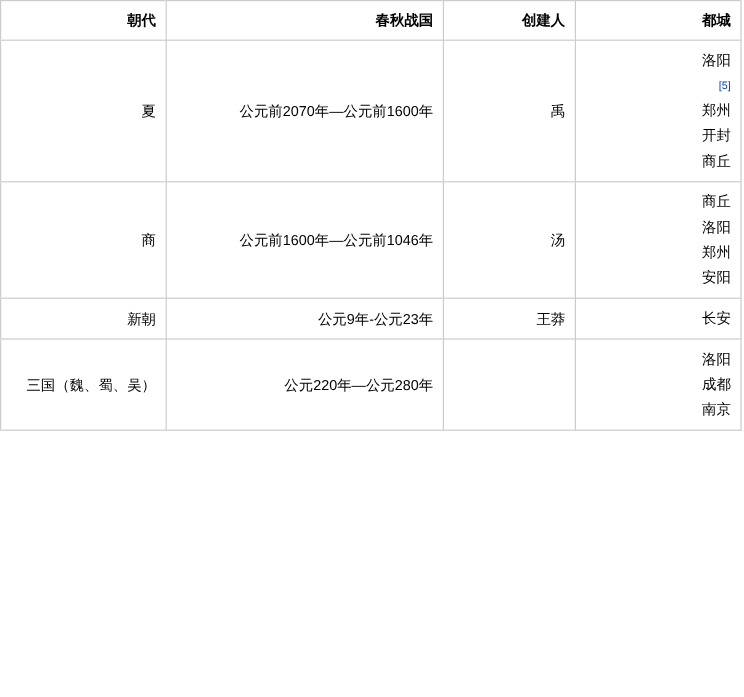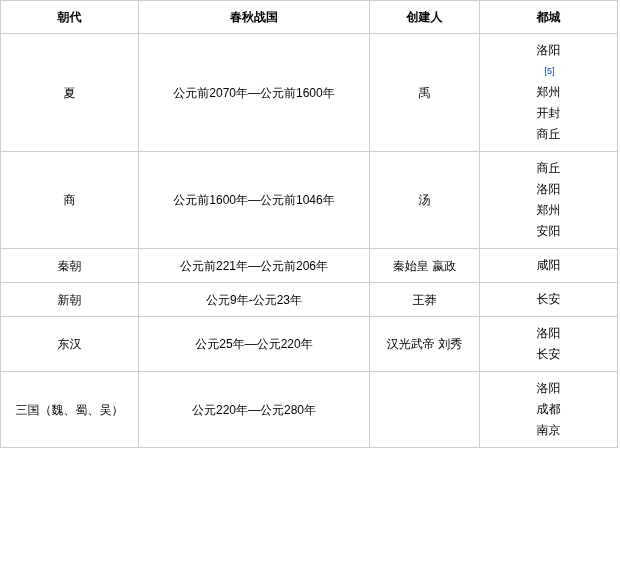--- a/index.html
+++ b/index.html
@@ -23,21 +23,21 @@
     border-top: 1px solid #cccccc;
     border-left: 1px solid #cccccc;
   }
   table.dynasty-table th,
   table.dynasty-table td {
     border-right: 1px solid #cccccc;
     border-bottom: 1px solid #cccccc;
     padding: 6px 8px;
     vertical-align: middle;
     font-weight: normal;
-    text-align: center;
+    text-align: right;
     line-height: 20px;
     font-size: 12px;
     color: #000;
   }
   table.dynasty-table th {
     font-weight: bold;
     height: 20px;
   }
   col.c1 { width: 138px; }
   col.c2 { width: 231px; }
@@ -94,41 +94,24 @@
       <td>公元前1600年—公元前1046年</td>
       <td>汤</td>
       <td class="caps">
         <span>商丘</span>
         <span>洛阳</span>
         <span>郑州</span>
         <span>安阳</span>
       </td>
     </tr>
     <tr>
-      <td>秦朝</td>
-      <td>公元前221年—公元前206年</td>
-      <td>秦始皇 嬴政</td>
-      <td class="caps">
-        <span>咸阳</span>
-      </td>
-    </tr>
-    <tr>
       <td>新朝</td>
       <td>公元9年-公元23年</td>
       <td>王莽</td>
       <td class="caps">
-        <span>长安</span>
-      </td>
-    </tr>
-    <tr>
-      <td>东汉</td>
-      <td>公元25年—公元220年</td>
-      <td>汉光武帝 刘秀</td>
-      <td class="caps">
-        <span>洛阳</span>
         <span>长安</span>
       </td>
     </tr>
     <tr>
       <td>三国（魏、蜀、吴）</td>
       <td>公元220年—公元280年</td>
       <td></td>
       <td class="caps">
         <span>洛阳</span>
         <span>成都</span>

